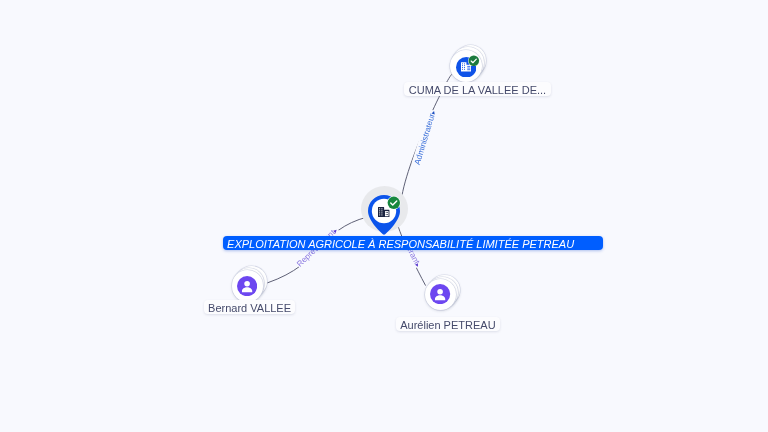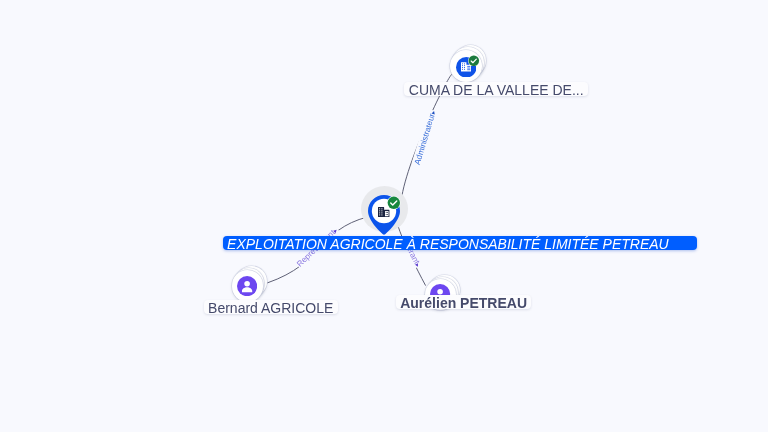--- a/index.html
+++ b/index.html
@@ -9,21 +9,21 @@
   .lbl,.elbl-wrap{-webkit-font-smoothing:antialiased;}
   svg.layer{position:absolute;left:0;top:0;width:768px;height:432px;overflow:visible;}
   .node{position:absolute;}
 
   
   .disc-stack{position:absolute;}
   .disc{position:absolute;border-radius:50%;background:#fff;
         box-shadow:0 1px 3px rgba(40,50,90,.16), 0 0 0 .6px rgba(210,214,230,.85);}
 
   
-  .lbl{position:absolute;white-space:nowrap;font-size:14px;line-height:9.4px;
+  .lbl{position:absolute;white-space:nowrap;font-size:11px;line-height:9.4px;
        padding:4.2px 4.4px 0.4px;border-radius:4px;color:#454a6b;background:#fcfcfe;
        box-shadow:0 1px 2.5px rgba(40,50,90,.13);letter-spacing:0px;}
   .lbl.sel{background:#005eff;color:#fff;box-shadow:0 1px 3px rgba(0,60,200,.30);
            padding-right:28.6px;font-style:italic;}
 
   
   .elbl-wrap{position:absolute;white-space:nowrap;font-size:7.5px;line-height:9px;
         transform-origin:0 0;background:#f8f9fe;padding:1.2px 0.6px 0.8px;}
   .elbl-text{font-size:8.2px;}
   .elbl-arrow{font-size:6.5px;}
@@ -126,32 +126,32 @@
       <div class="disc" style="left:-13.5px;top:-17.6px;width:30.8px;height:30.8px;"></div>
       <div class="disc" style="left:-15.6px;top:-15.3px;width:31.2px;height:31.2px;"></div>
     </div>
     <svg style="position:absolute;left:-10.1px;top:-10.1px;" width="20.2" height="20.2" viewBox="0 0 24 24">
       <circle cx="12" cy="12" r="12" fill="#6d47f0"></circle>
       <g fill="#ffffff">
         <circle cx="12" cy="9.15" r="3.32"></circle>
         <path d="M12 13.4c-3.35 0-6.1 2.05-6.1 4.55v1.25h12.2v-1.25c0-2.5-2.75-4.55-6.1-4.55Z"></path>
       </g>
     </svg>
-    <div class="lbl" style="left:-43.5px;top:14.4px;">Bernard AGRICOLE</div>
+    <div class="lbl" style="left:-43.5px;top:14.4px;">Bernard VALLEE</div>
   </div>
 
   <div class="node" style="left:440.5px;top:294.3px;">
     <div class="disc-stack">
       <div class="disc" style="left:-11.4px;top:-19.8px;width:30.8px;height:30.8px;"></div>
       <div class="disc" style="left:-13.5px;top:-17.6px;width:30.8px;height:30.8px;"></div>
       <div class="disc" style="left:-15.6px;top:-15.3px;width:31.2px;height:31.2px;"></div>
     </div>
     <svg style="position:absolute;left:-10.1px;top:-10.1px;" width="20.2" height="20.2" viewBox="0 0 24 24">
       <circle cx="12" cy="12" r="12" fill="#6d47f0"></circle>
       <g fill="#ffffff">
         <circle cx="12" cy="9.15" r="3.32"></circle>
         <path d="M12 13.4c-3.35 0-6.1 2.05-6.1 4.55v1.25h12.2v-1.25c0-2.5-2.75-4.55-6.1-4.55Z"></path>
       </g>
     </svg>
-    <div class="lbl" style="left:-44.7px;top:1px;font-weight:bold;">Aurélien PETREAU</div>
+    <div class="lbl" style="left:-44.7px;top:23px;">Aurélien PETREAU</div>
   </div>
 
 </div>
 
 </body></html>

